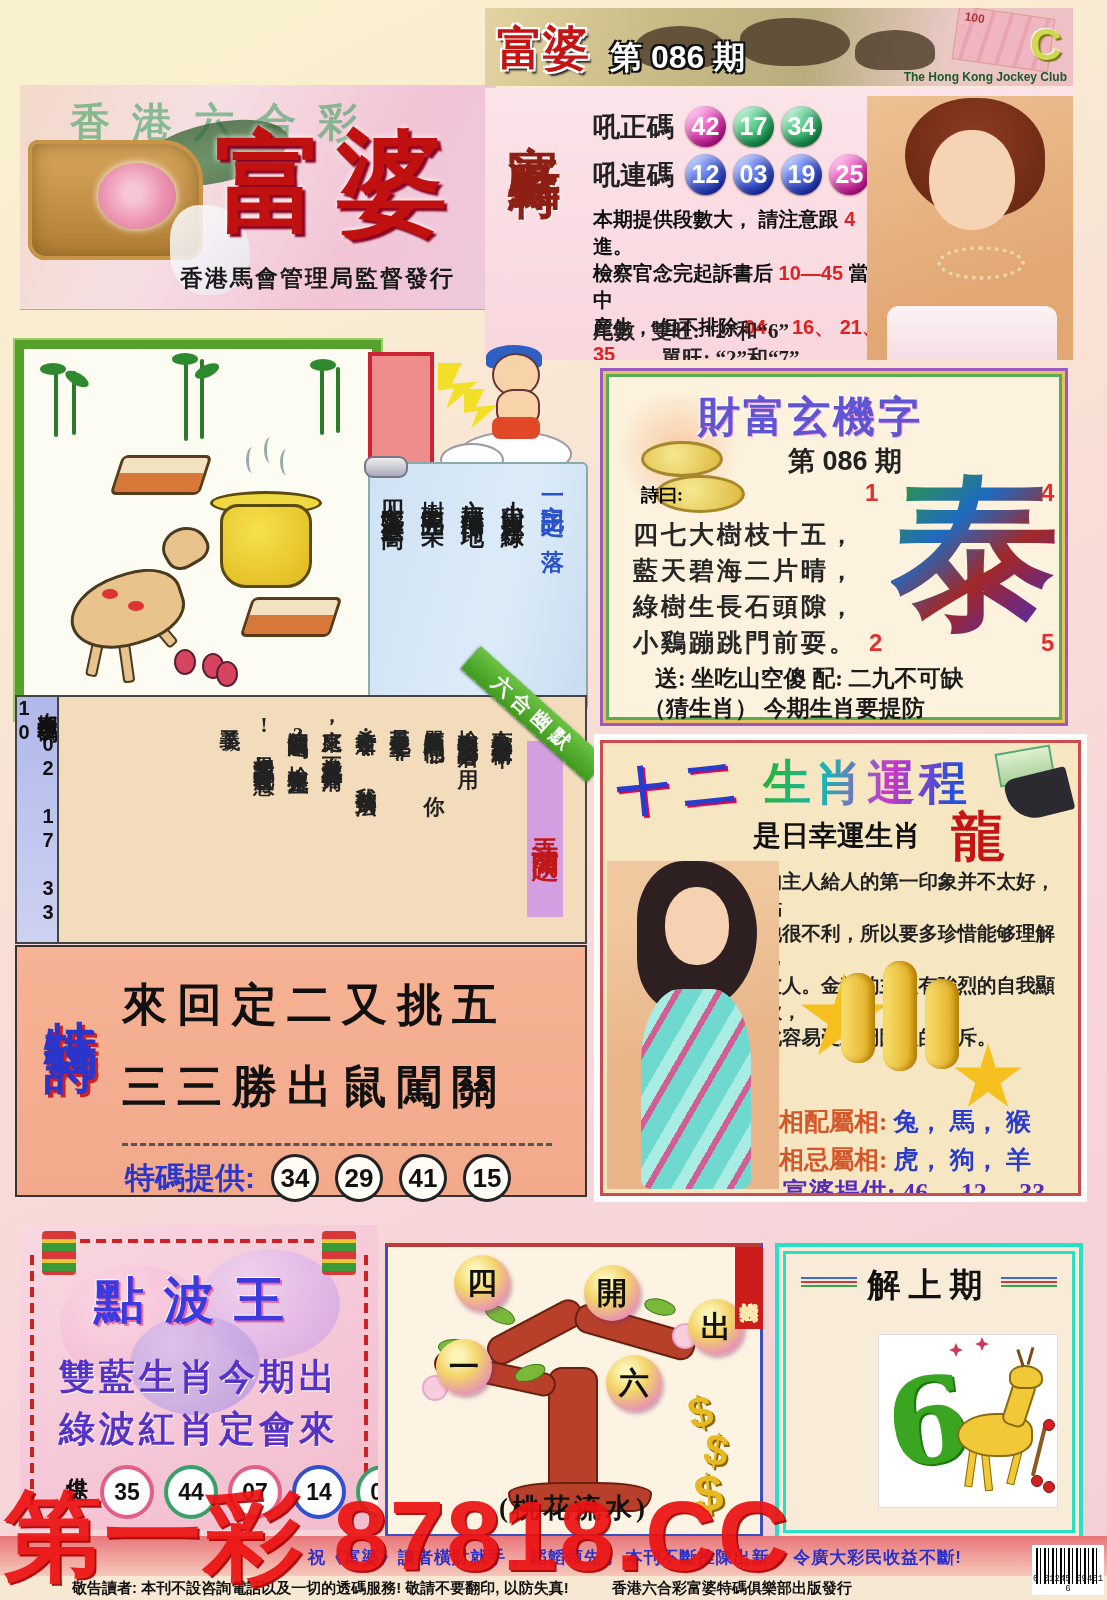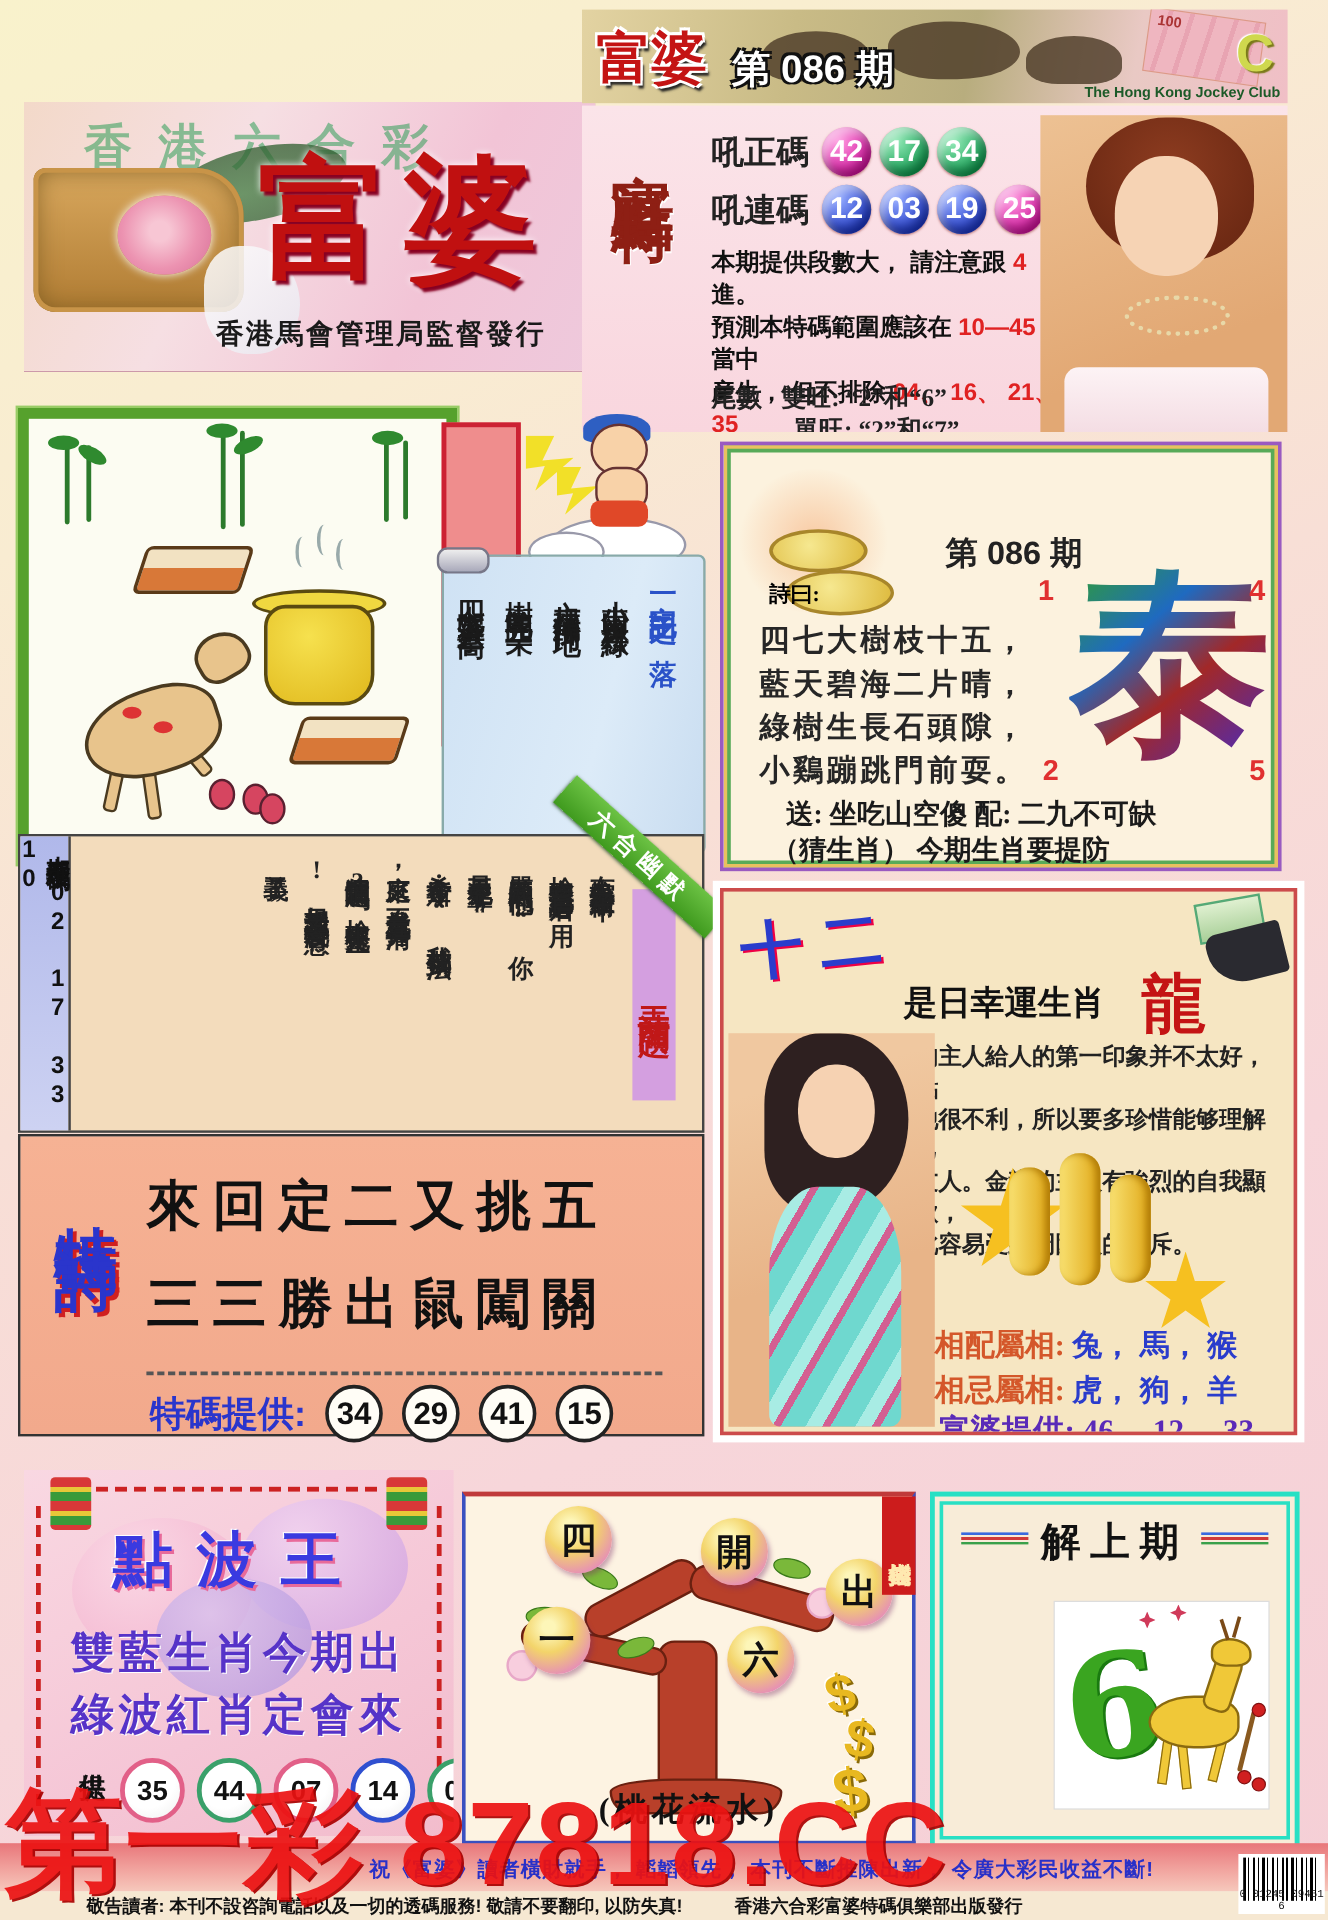--- a/index.html
+++ b/index.html
@@ -273,21 +273,21 @@
       <span class="lab">吼連碼</span>
       <span class="ball blue">12</span>
       <span class="ball blue">03</span>
       <span class="ball blue">19</span>
       <span class="ball magenta">25</span>
     </div>
     <div class="abs para">
       <span>本期提供段數大， 請注意跟</span>
       <span class="r">4</span>
       <span>進。</span><br>
-      <span>預測本特碼範圍應該在</span>
+      <span>檢察官念完起訴書后</span>
       <span class="r">10—45</span>
       <span>當中</span><br>
       <span>産生， 但不排除</span>
       <span class="r">04、 16、 21、</span><br>
       <span class="r">35</span>
     </div>
     <div class="abs tails">
       <span>尾數</span>&nbsp;&nbsp;
       <span>雙旺: “2”和“6”</span><br>
       <span style="visibility:hidden;">尾數　</span>
@@ -356,20 +356,21 @@
       <div>六根清凈佛門地</div>
       <div>樹上花開三二朵</div>
       <div>四七墜落六攀高</div>
     </div>
   </div>
 
   <div id="mystery" class="abs">
     <div class="flame"></div>
     <div class="coin" style="left:38px;top:70px;width:76px;height:30px;"></div>
     <div class="coin" style="left:52px;top:104px;width:84px;height:32px;"></div>
+    <div class="abs title">財富玄機字</div>
     <div class="abs issue">第 086 期</div>
     <div class="abs shiyue">詩曰:</div>
     <div class="abs poemlines">
       <div>四七大樹枝十五，</div>
       <div>藍天碧海二片晴，</div>
       <div>綠樹生長石頭隙，</div>
       <div>小鷄蹦跳門前耍。</div>
     </div>
     <div class="abs bigchar">泰</div>
     <div class="abs corner" style="left:262px;top:108px;">1</div>
@@ -412,20 +413,21 @@
       <span class="plabel">特碼提供:</span>
       <span class="circ">34</span>
       <span class="circ">29</span>
       <span class="circ">41</span>
       <span class="circ">15</span>
     </div>
   </div>
 
   <div id="zodiac" class="abs">
     <div class="abs tpre">十二</div>
+    <div class="abs tmain">生肖運程</div>
     <div class="fist abs">
       <div class="cash"></div>
       <div class="arm"></div>
     </div>
     <div class="abs lucky-lab">是日幸運生肖</div>
     <div class="abs lucky-ani">龍</div>
     <div class="abs para">
       <div>龍的主人給人的第一印象并不太好，這點</div>
       <div>對他很不利，所以要多珍惜能够理解自己</div>
       <div>的友人。金龍的主人有強烈的自我顯示欲，</div>

